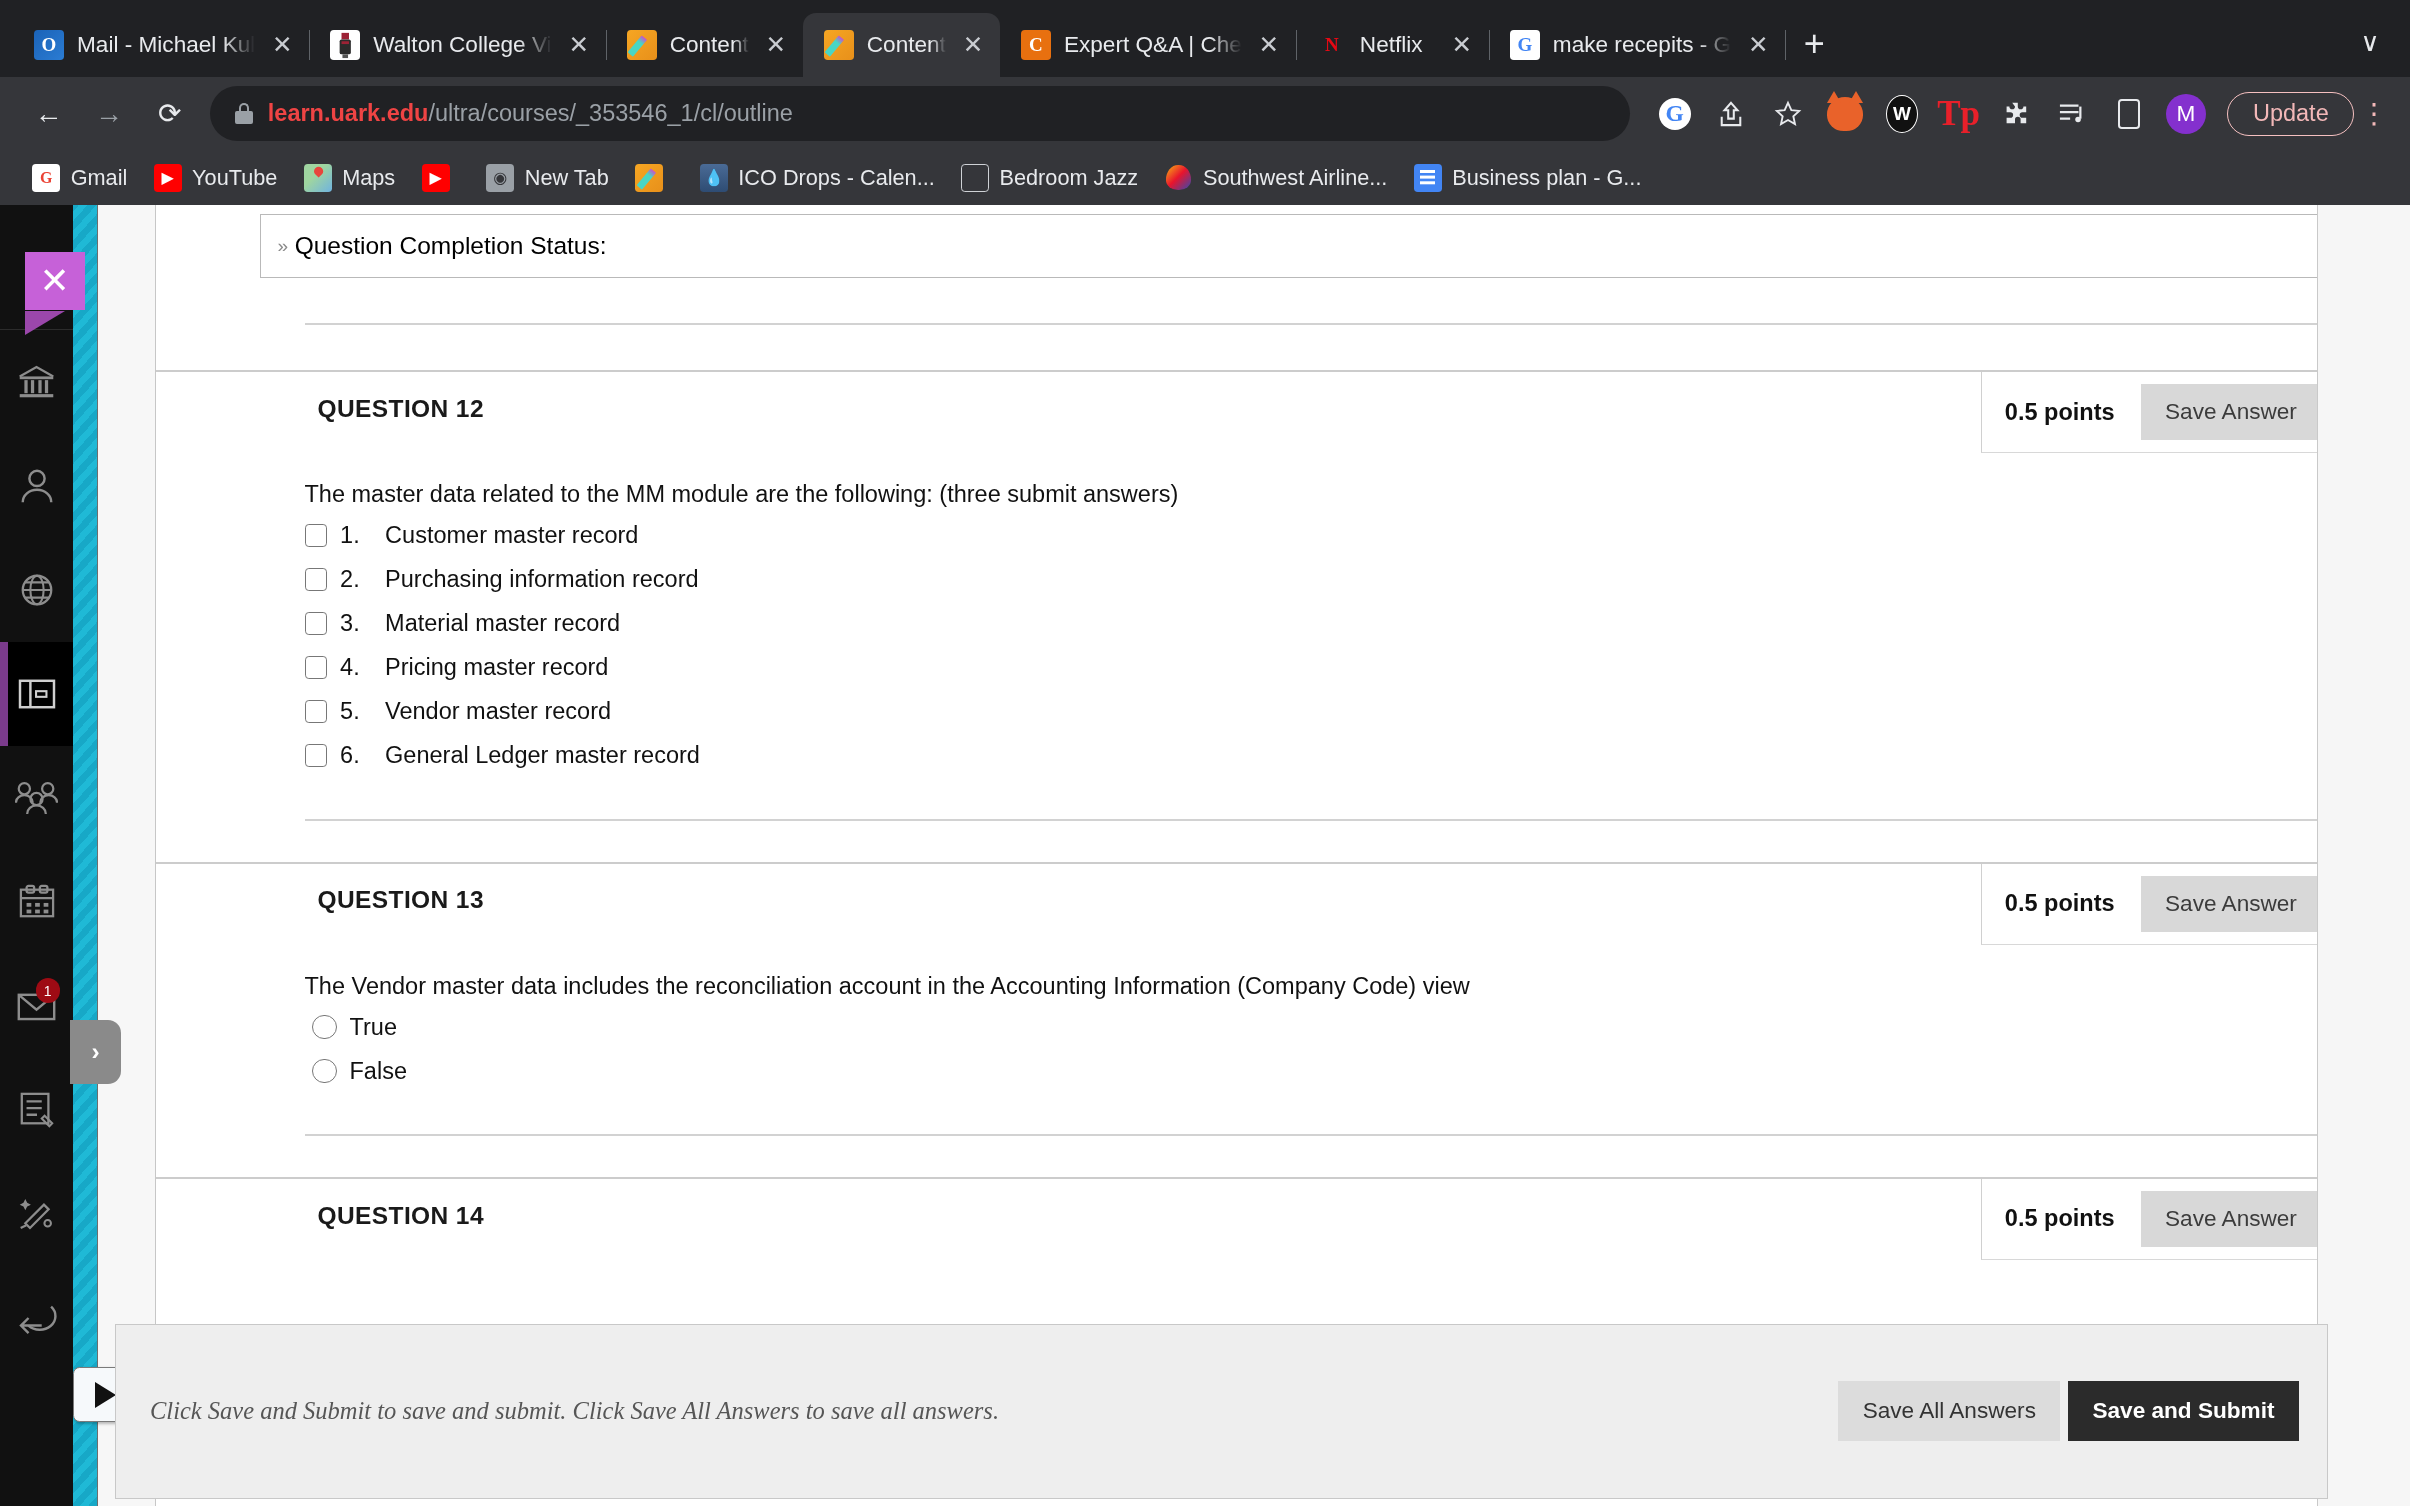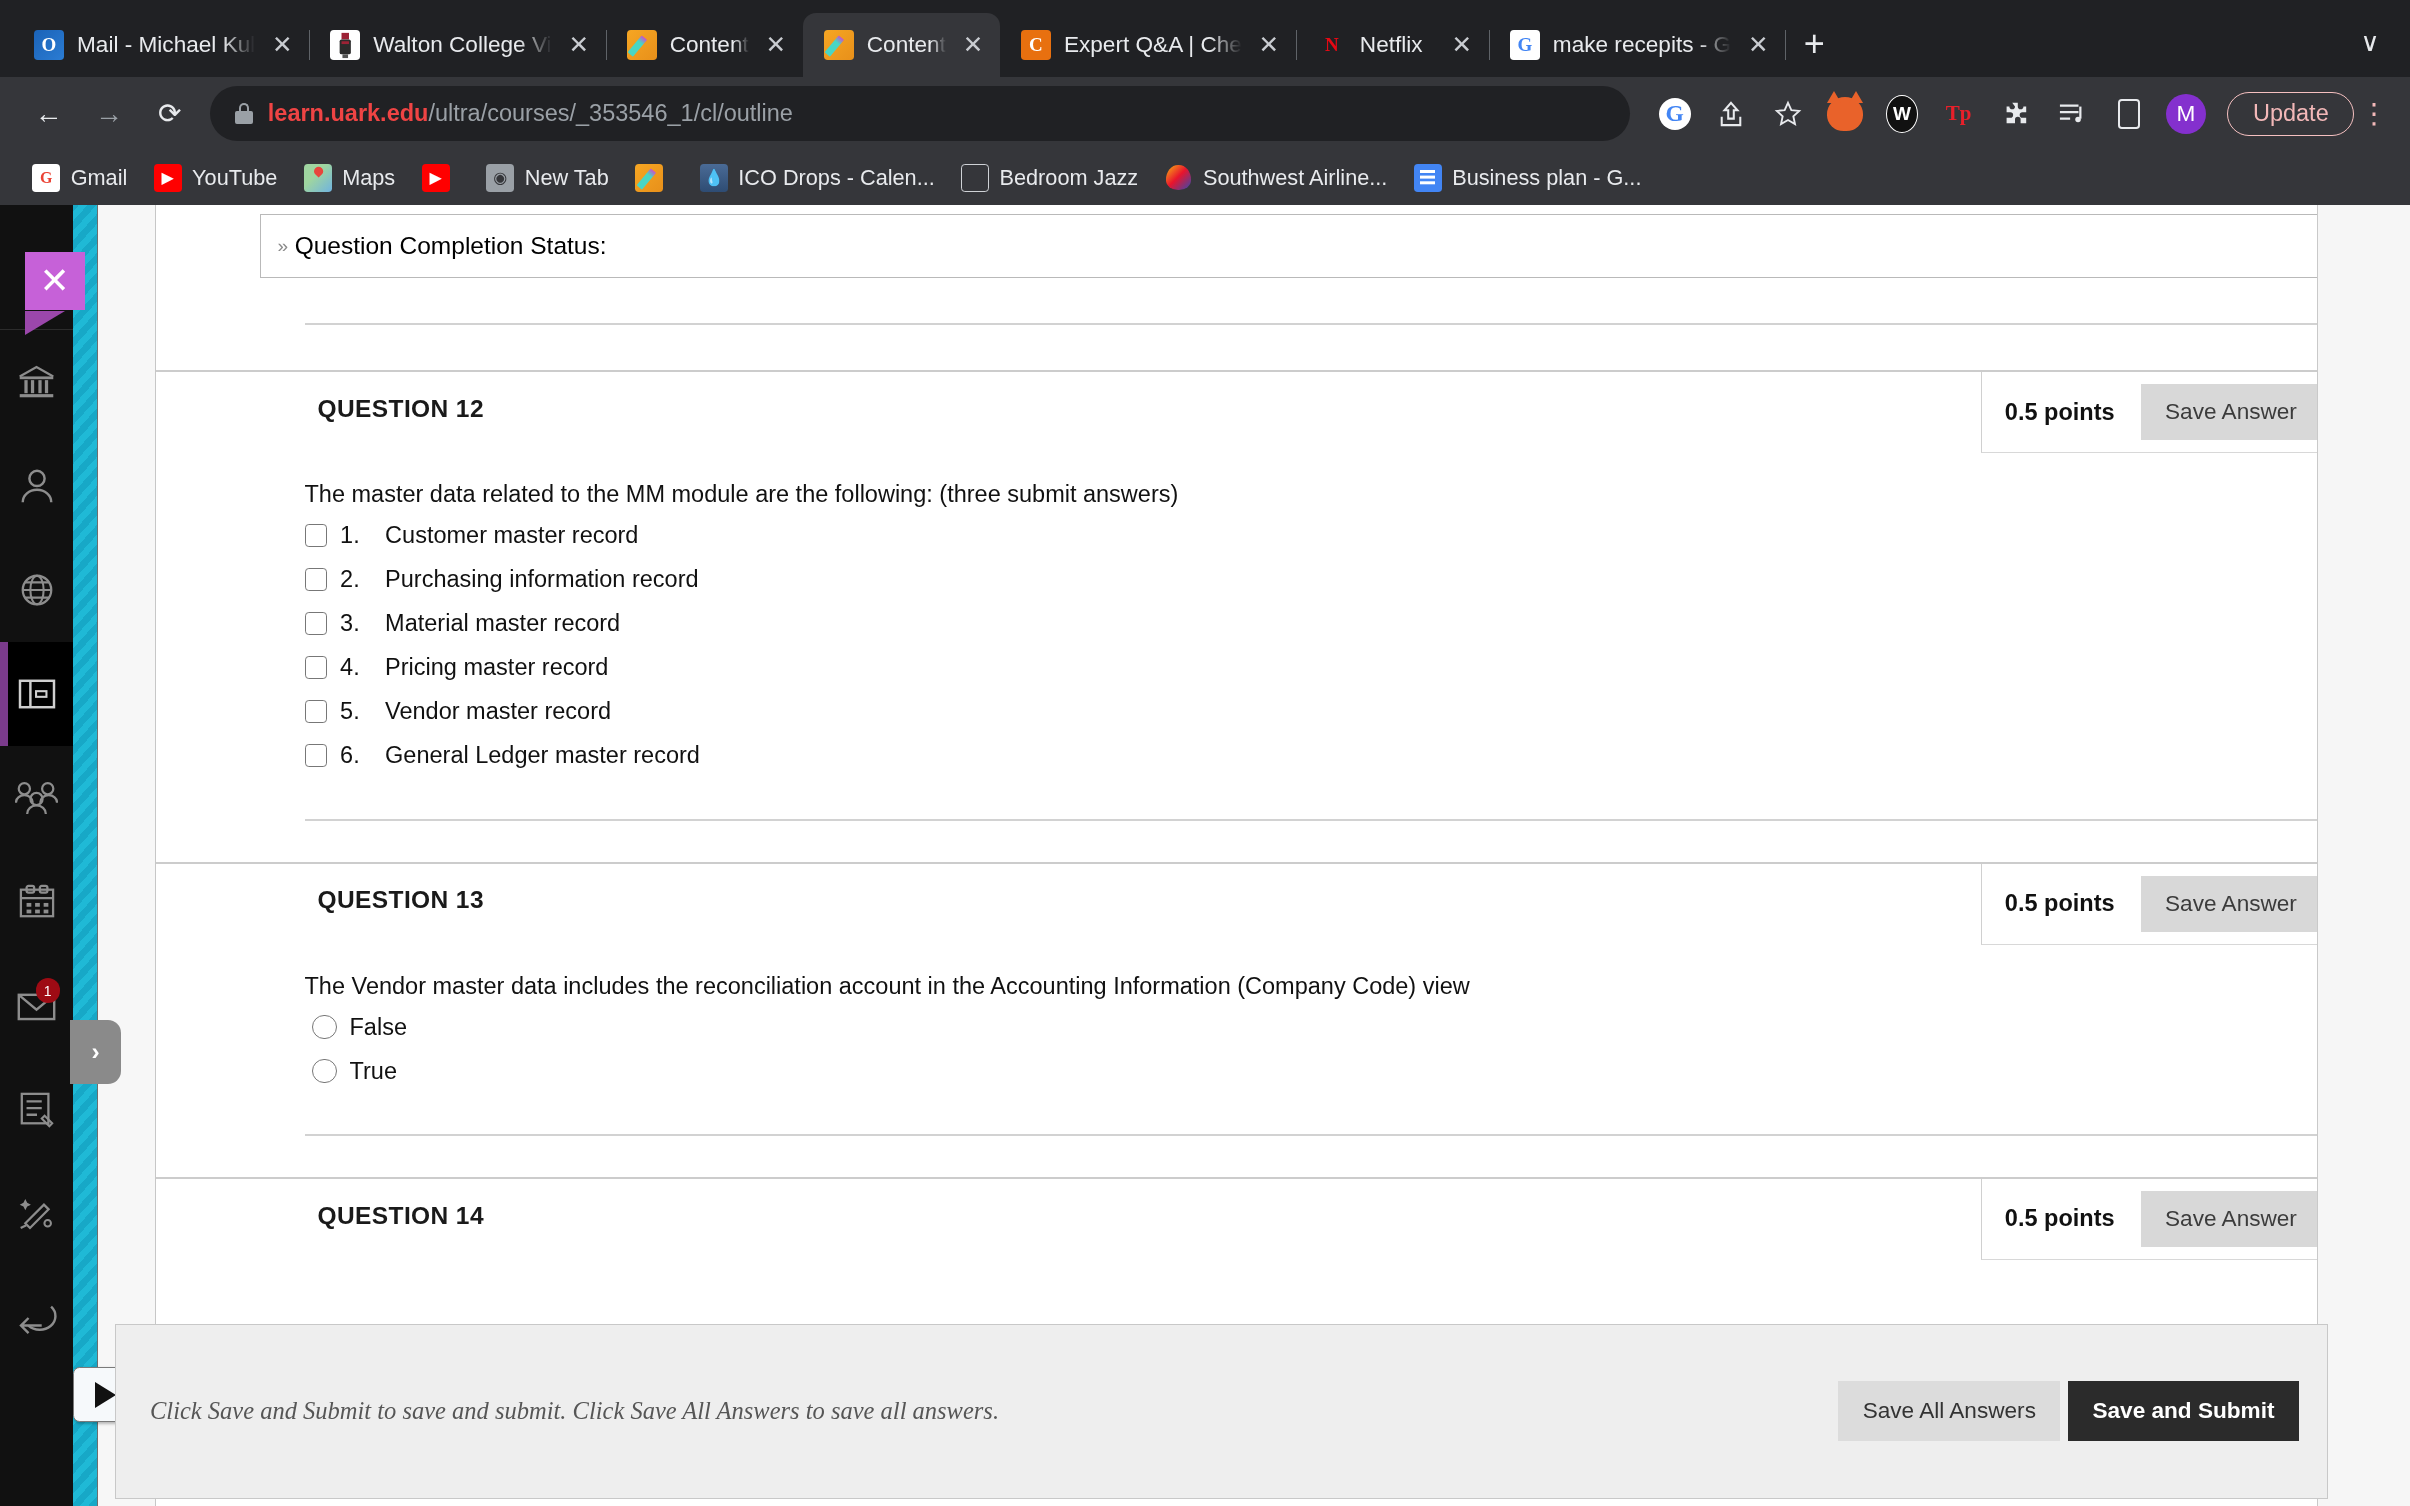--- a/index.html
+++ b/index.html
@@ -132,21 +132,21 @@
   .ico-g { width:32px;height:32px;border-radius:50%;background:#fff;color:#4285f4;
            display:flex;align-items:center;justify-content:center;font-size:23.5px;font-weight:700;
            font-family:"Liberation Serif", serif;}
   .ico-fox { width:36px;height:34px;background:#e9622a;border-radius:50% 50% 46% 46%;position:relative; }
   .ico-fox::before,.ico-fox::after{content:"";position:absolute;top:-5.6px;width:0;height:0;
     border-left:7.5px solid transparent;border-right:7.5px solid transparent;border-bottom:12.2px solid #e9622a;}
   .ico-fox::before{left:0;} .ico-fox::after{right:0;}
   .ico-w { width:32px;height:38px;background:#111;border-radius:50%;color:#fff;
            display:flex;align-items:center;justify-content:center;font-size:19px;font-weight:700;
            border:1.9px solid #fff;}
-  .ico-tp { color:#e8202a; font-size:21px; font-weight:900; font-family:"Liberation Serif", serif;}
+  .ico-tp { color:#e8202a; font-size:35px; font-weight:900; font-family:"Liberation Serif", serif;}
   .ico-panel{ width:22.6px;height:30px;border:2.8px solid #e8eaed;border-radius:3.8px;}
   .avatar-m { width:40px;height:40px;border-radius:50%;background:#8430ce;color:#fff;
               display:flex;align-items:center;justify-content:center;font-size:22.6px;font-weight:500;}
   .update-btn {
     border:1.9px solid #f5c0c0; border-radius:28px;
     color:#f3b8b8; font-size:23.5px;
     padding: 7.5px 24.5px; margin-left: 11.3px;
     display:flex; align-items:center;
   }
   .kebab { color:#f3b8b8; font-size:28px; width:32px; text-align:center; letter-spacing:0; line-height:0.7;}
@@ -707,25 +707,25 @@
             <div class="qtitle">QUESTION 13</div>
             <div class="qpoints-box">
               <span class="qpoints">0.5 points</span>
               <button class="save-answer-btn">Save Answer</button>
             </div>
           </div>
           <div class="qbody">
             <div class="qprompt">The Vendor master data includes the reconciliation account in the Accounting Information (Company Code) view</div>
             <label class="opt opt-pad">
               <span class="rad"></span>
-              <span class="txt">False</span>
+              <span class="txt">True</span>
             </label>
             <label class="opt opt-pad">
               <span class="rad"></span>
-              <span class="txt">True</span>
+              <span class="txt">False</span>
             </label>
           </div>
           <div class="hrule hr-short" style="margin-top:41px"></div>
         </div>
 
         <div class="qblock">
           <div class="qhead-rule" style="margin-top:41px"></div>
           <div class="qrow">
             <div class="qtitle">QUESTION 14</div>
             <div class="qpoints-box">

